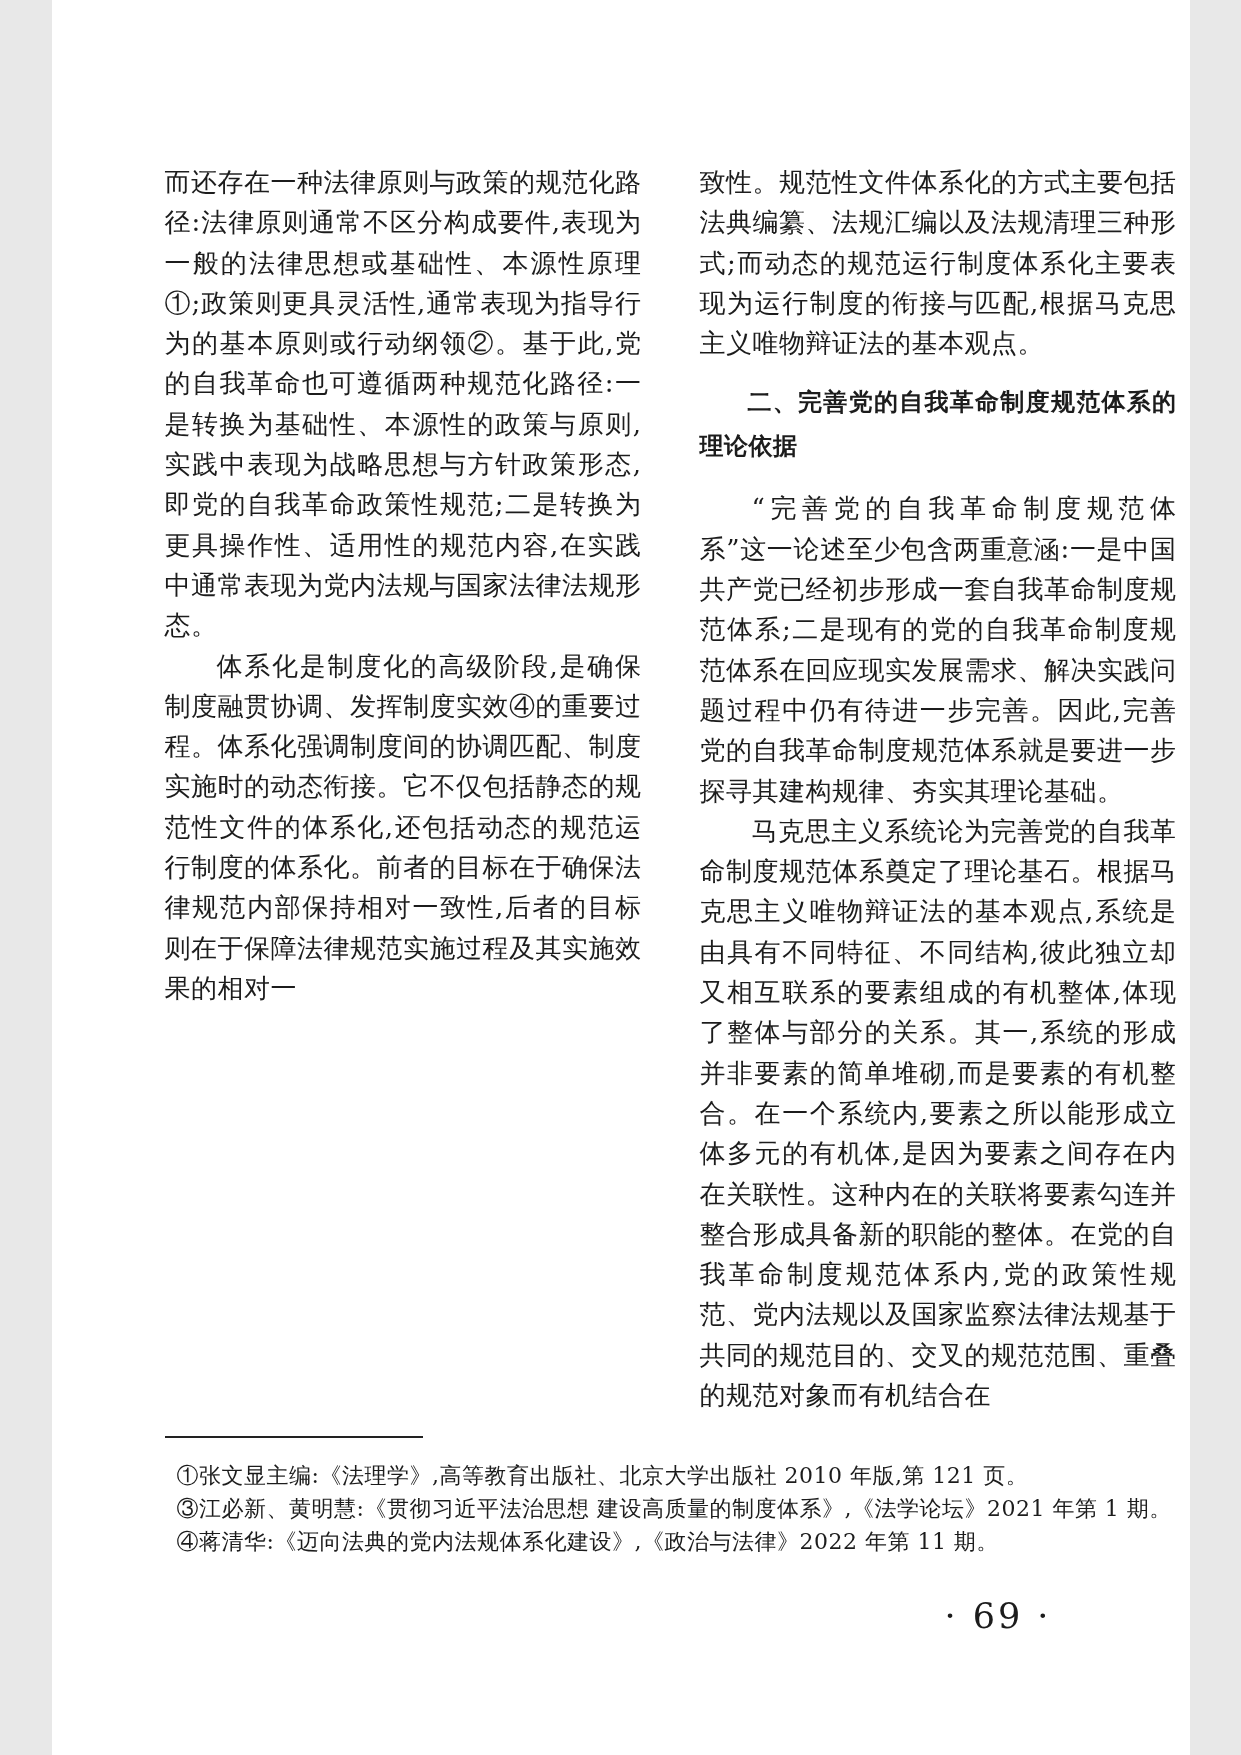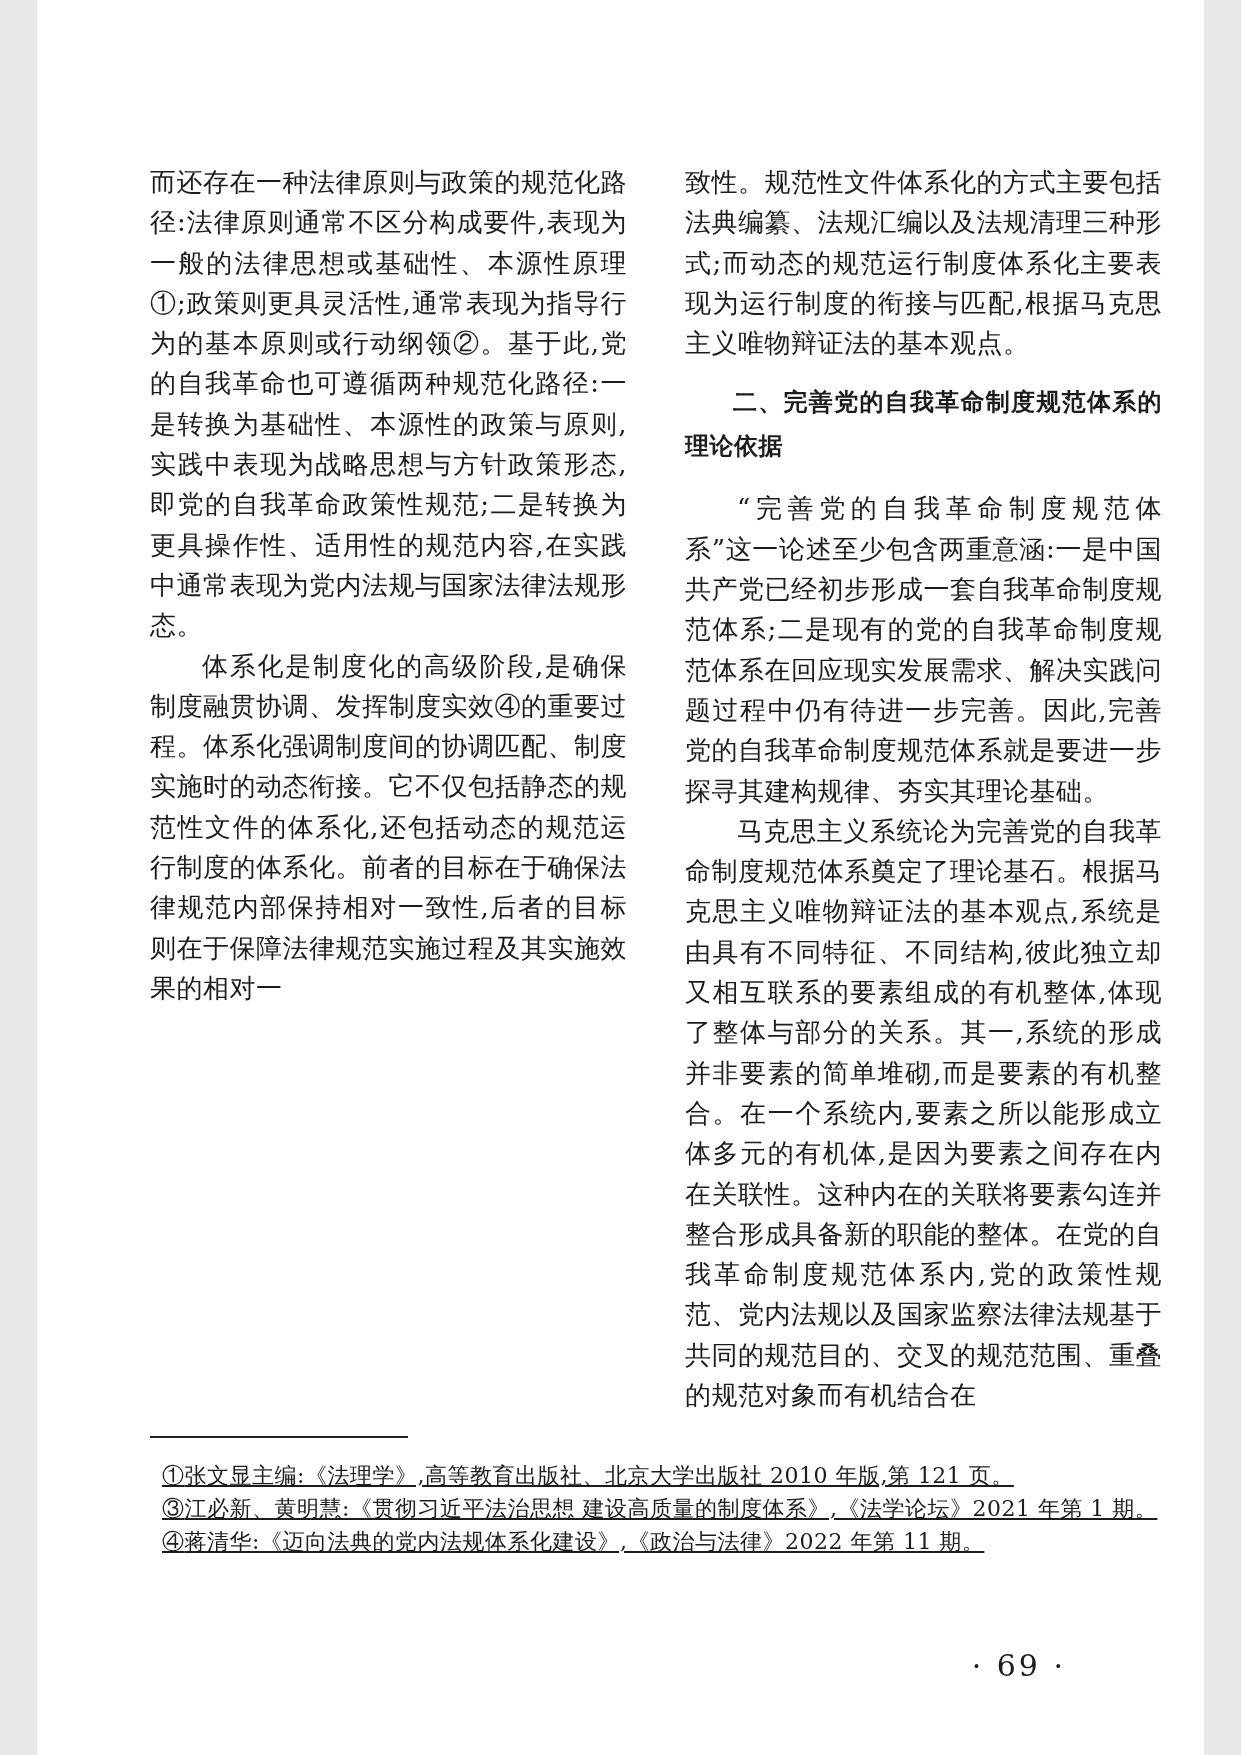--- a/index.html
+++ b/index.html
@@ -9,21 +9,20 @@
   }
   .page {
     position: relative;
     width: 1138px;
     height: 1755px;
     margin: 0 auto;
     background: #ffffff;
     color: #1c1c1c;
     font-family: "DejaVu Serif", serif;
     overflow: hidden;
-    padding-left: 29px;
   }
   .columns {
     position: absolute;
     left: 113px;
     top: 162px;
     width: 1012px;
     display: flex;
     gap: 58px;
   }
   .column {
@@ -71,30 +70,29 @@
   }
   .footnote {
     margin: 0;
     padding-left: 33px;
     text-indent: -21px;
     text-align: justify;
     text-justify: inter-character;
     text-align-last: left;
     letter-spacing: 0.5px;
     word-break: break-all;
-    text-decoration: underline;
   }
   .fn-marker {
     display: inline;
   }
   .page-number {
     position: absolute;
     right: 138px;
-    top: 1648px;
-    font-size: 30px;
+    top: 1596px;
+    font-size: 35px;
     letter-spacing: 3px;
     white-space: nowrap;
   }
 </style>
 </head>
 <body>
 
 <div class="page">
 
   <div class="columns">

